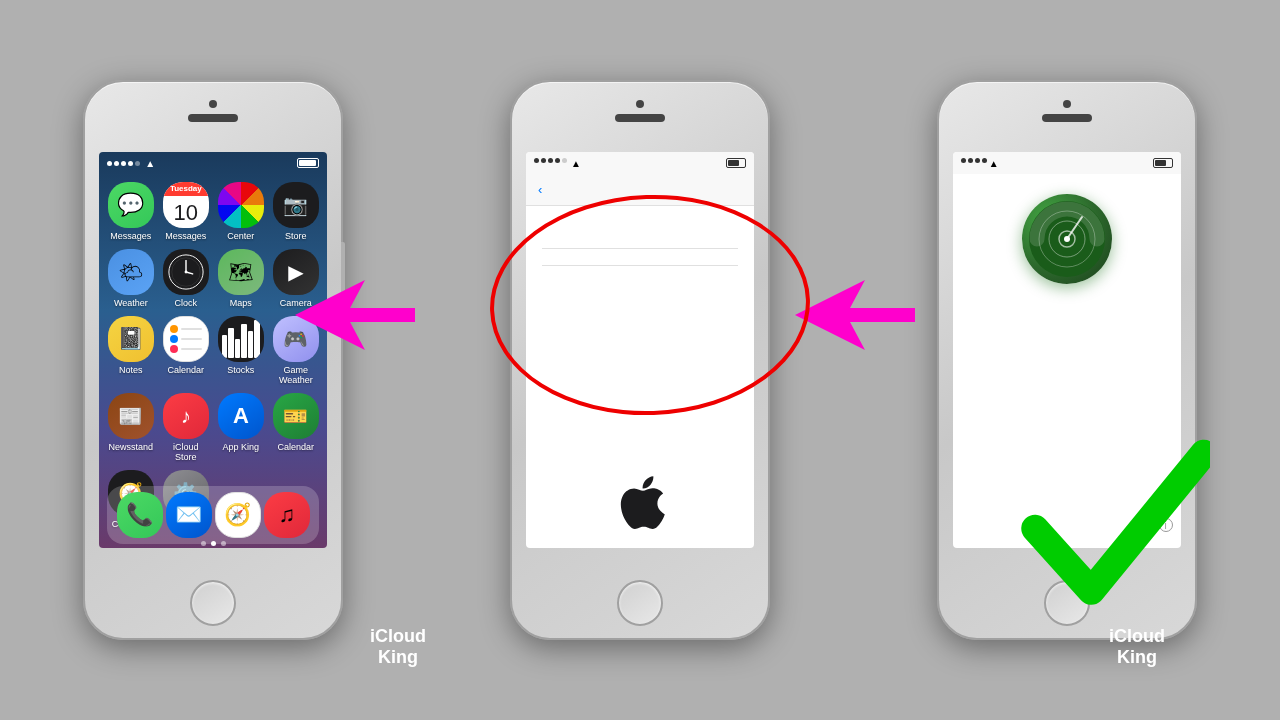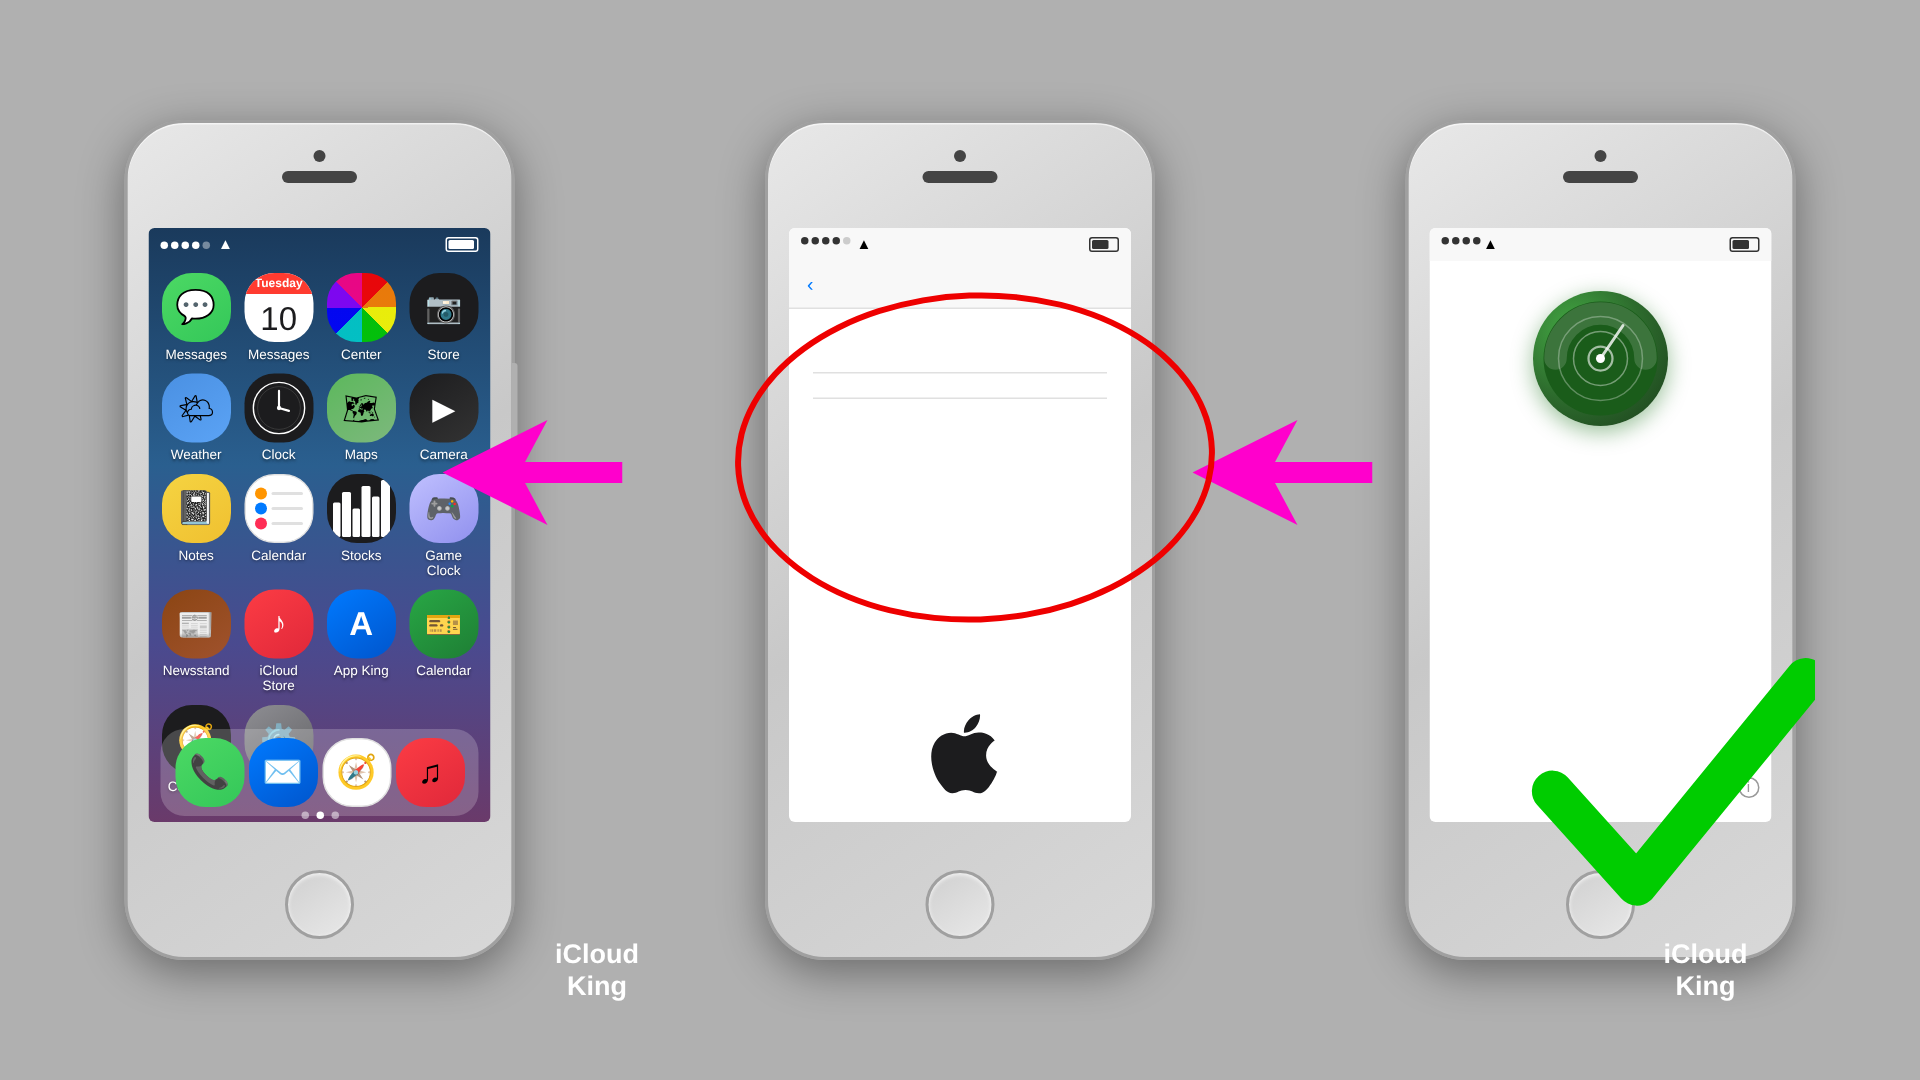--- a/index.html
+++ b/index.html
@@ -634,21 +634,21 @@
               <div class="stock-bar" style="height:50%"></div>
               <div class="stock-bar" style="height:90%"></div>
               <div class="stock-bar" style="height:70%"></div>
               <div class="stock-bar" style="height:100%"></div>
             </div>
           </div>
           <span class="app-label">Stocks</span>
         </div>
         <div class="app-icon">
           <div class="app-icon-img app-gamecenter" style="font-size:20px;">🎮</div>
-          <span class="app-label">Game Clock</span>
+          <span class="app-label">Game Weather</span>
         </div>
 
         <div class="app-icon">
           <div class="app-icon-img app-newsstand" style="font-size:20px;">📰</div>
           <span class="app-label">Newsstand</span>
         </div>
         <div class="app-icon">
           <div class="app-icon-img app-itunes" style="font-size:20px; color:white;">♪</div>
           <span class="app-label">iCloud Store</span>
         </div>

